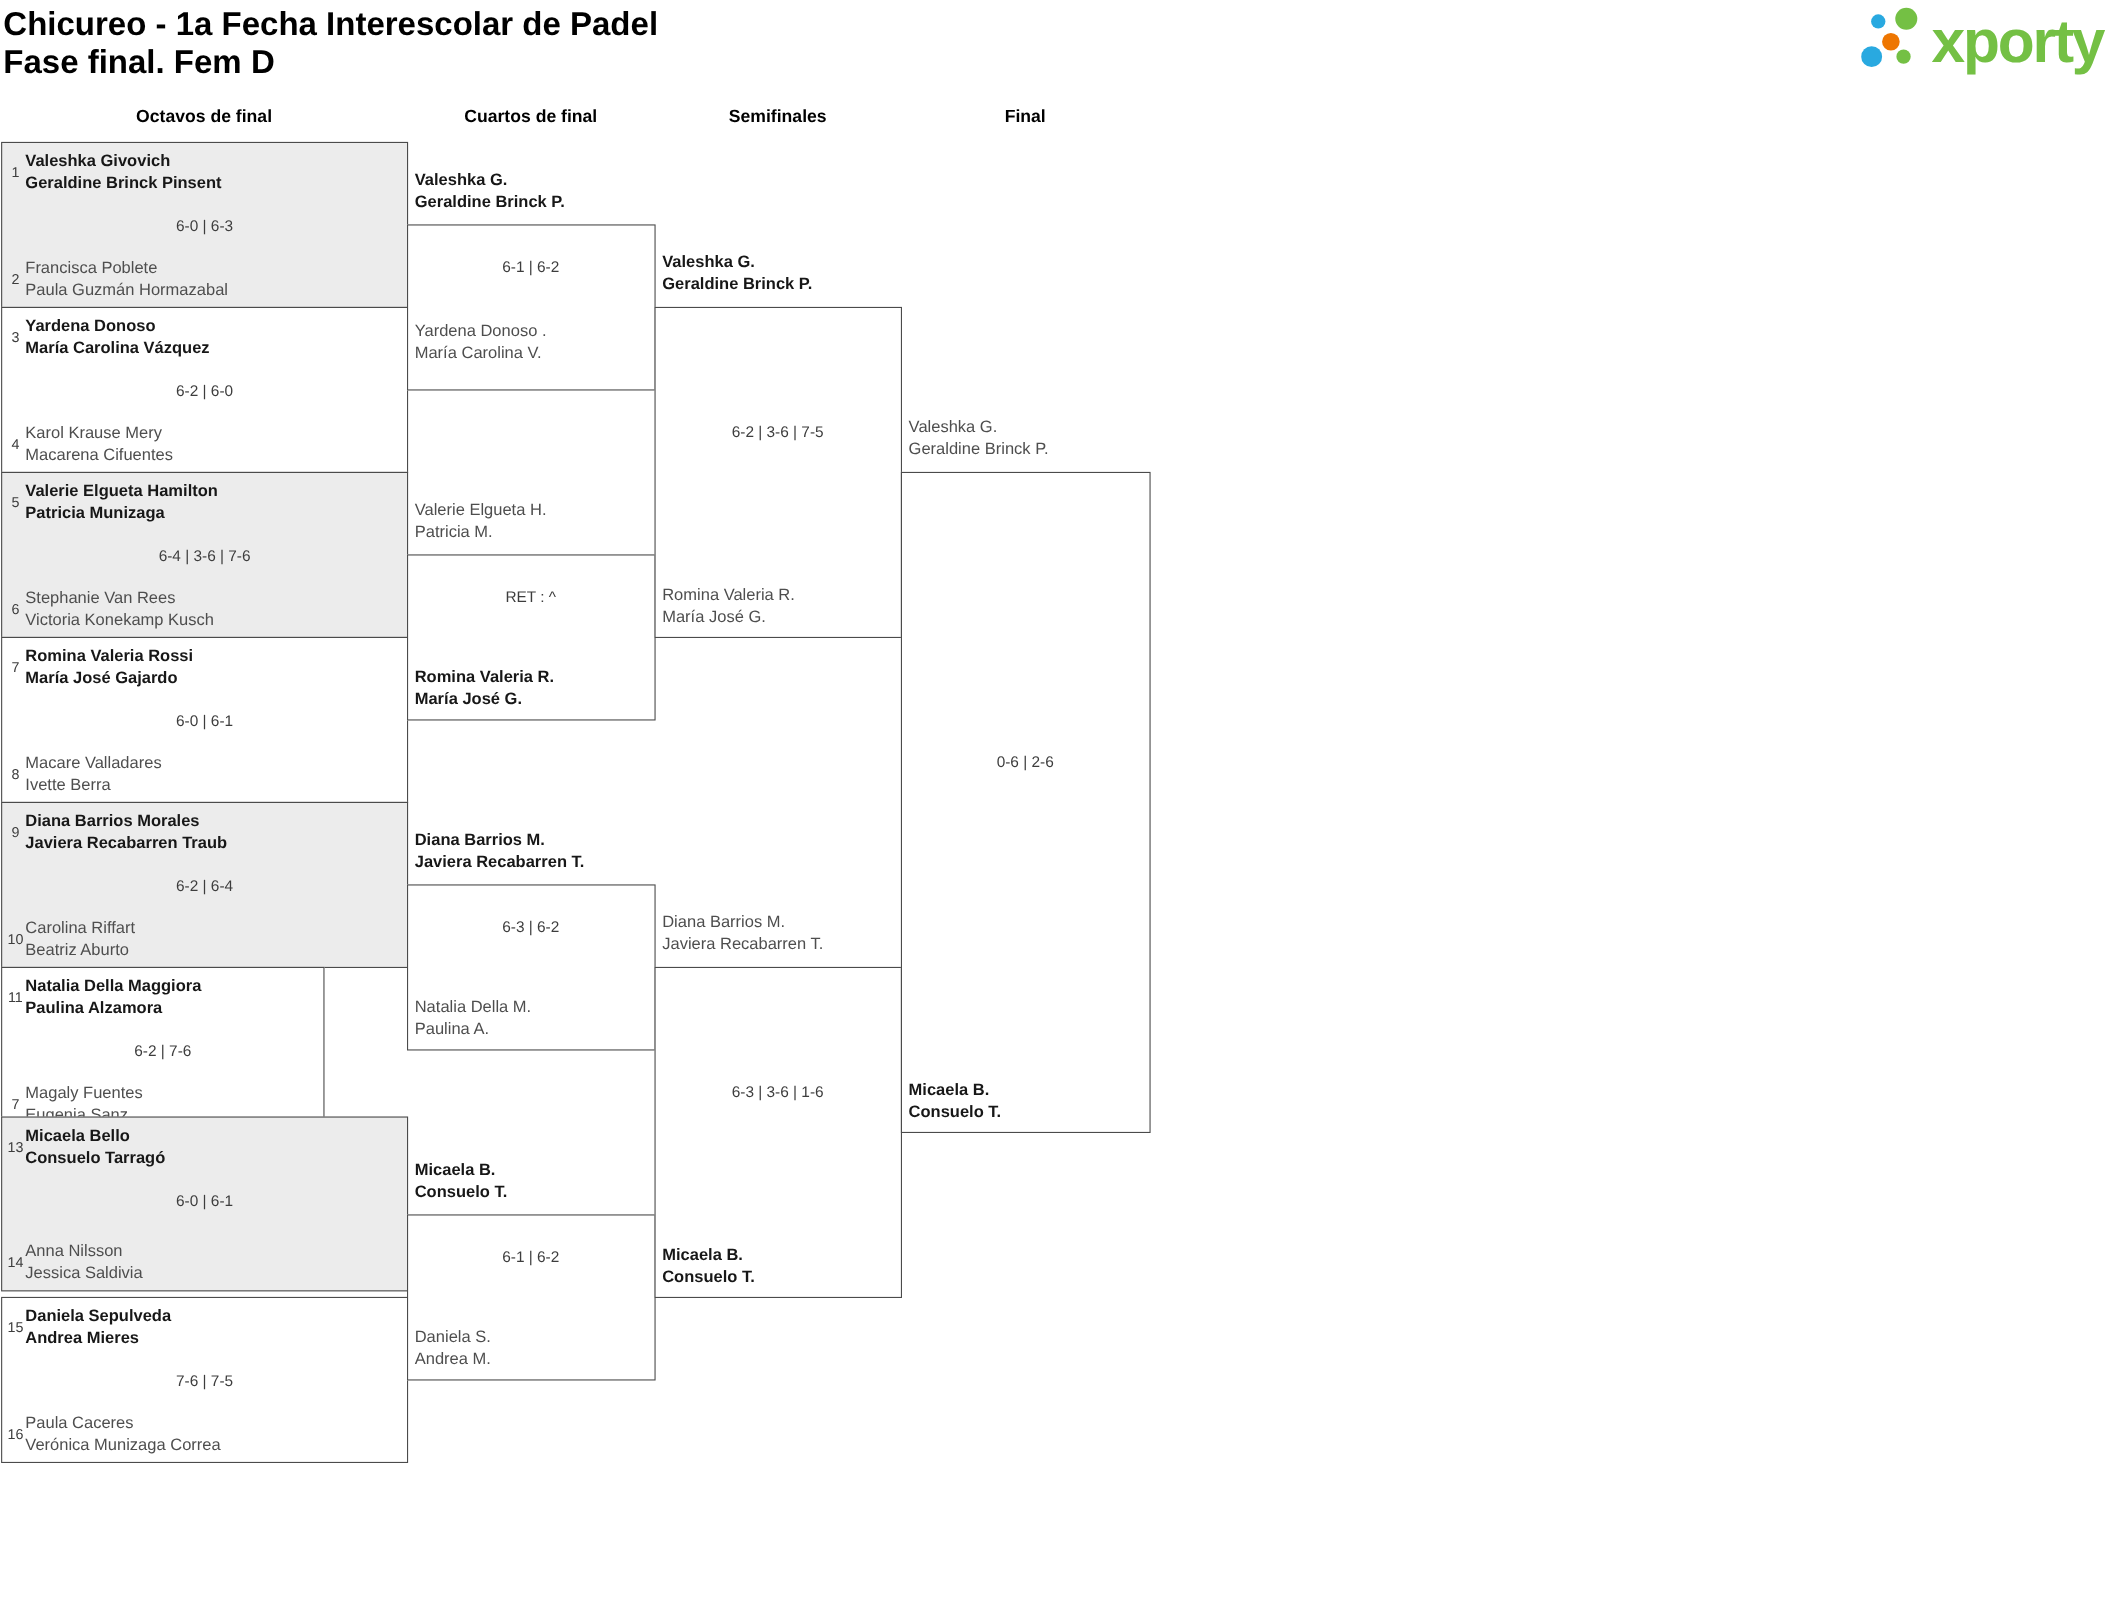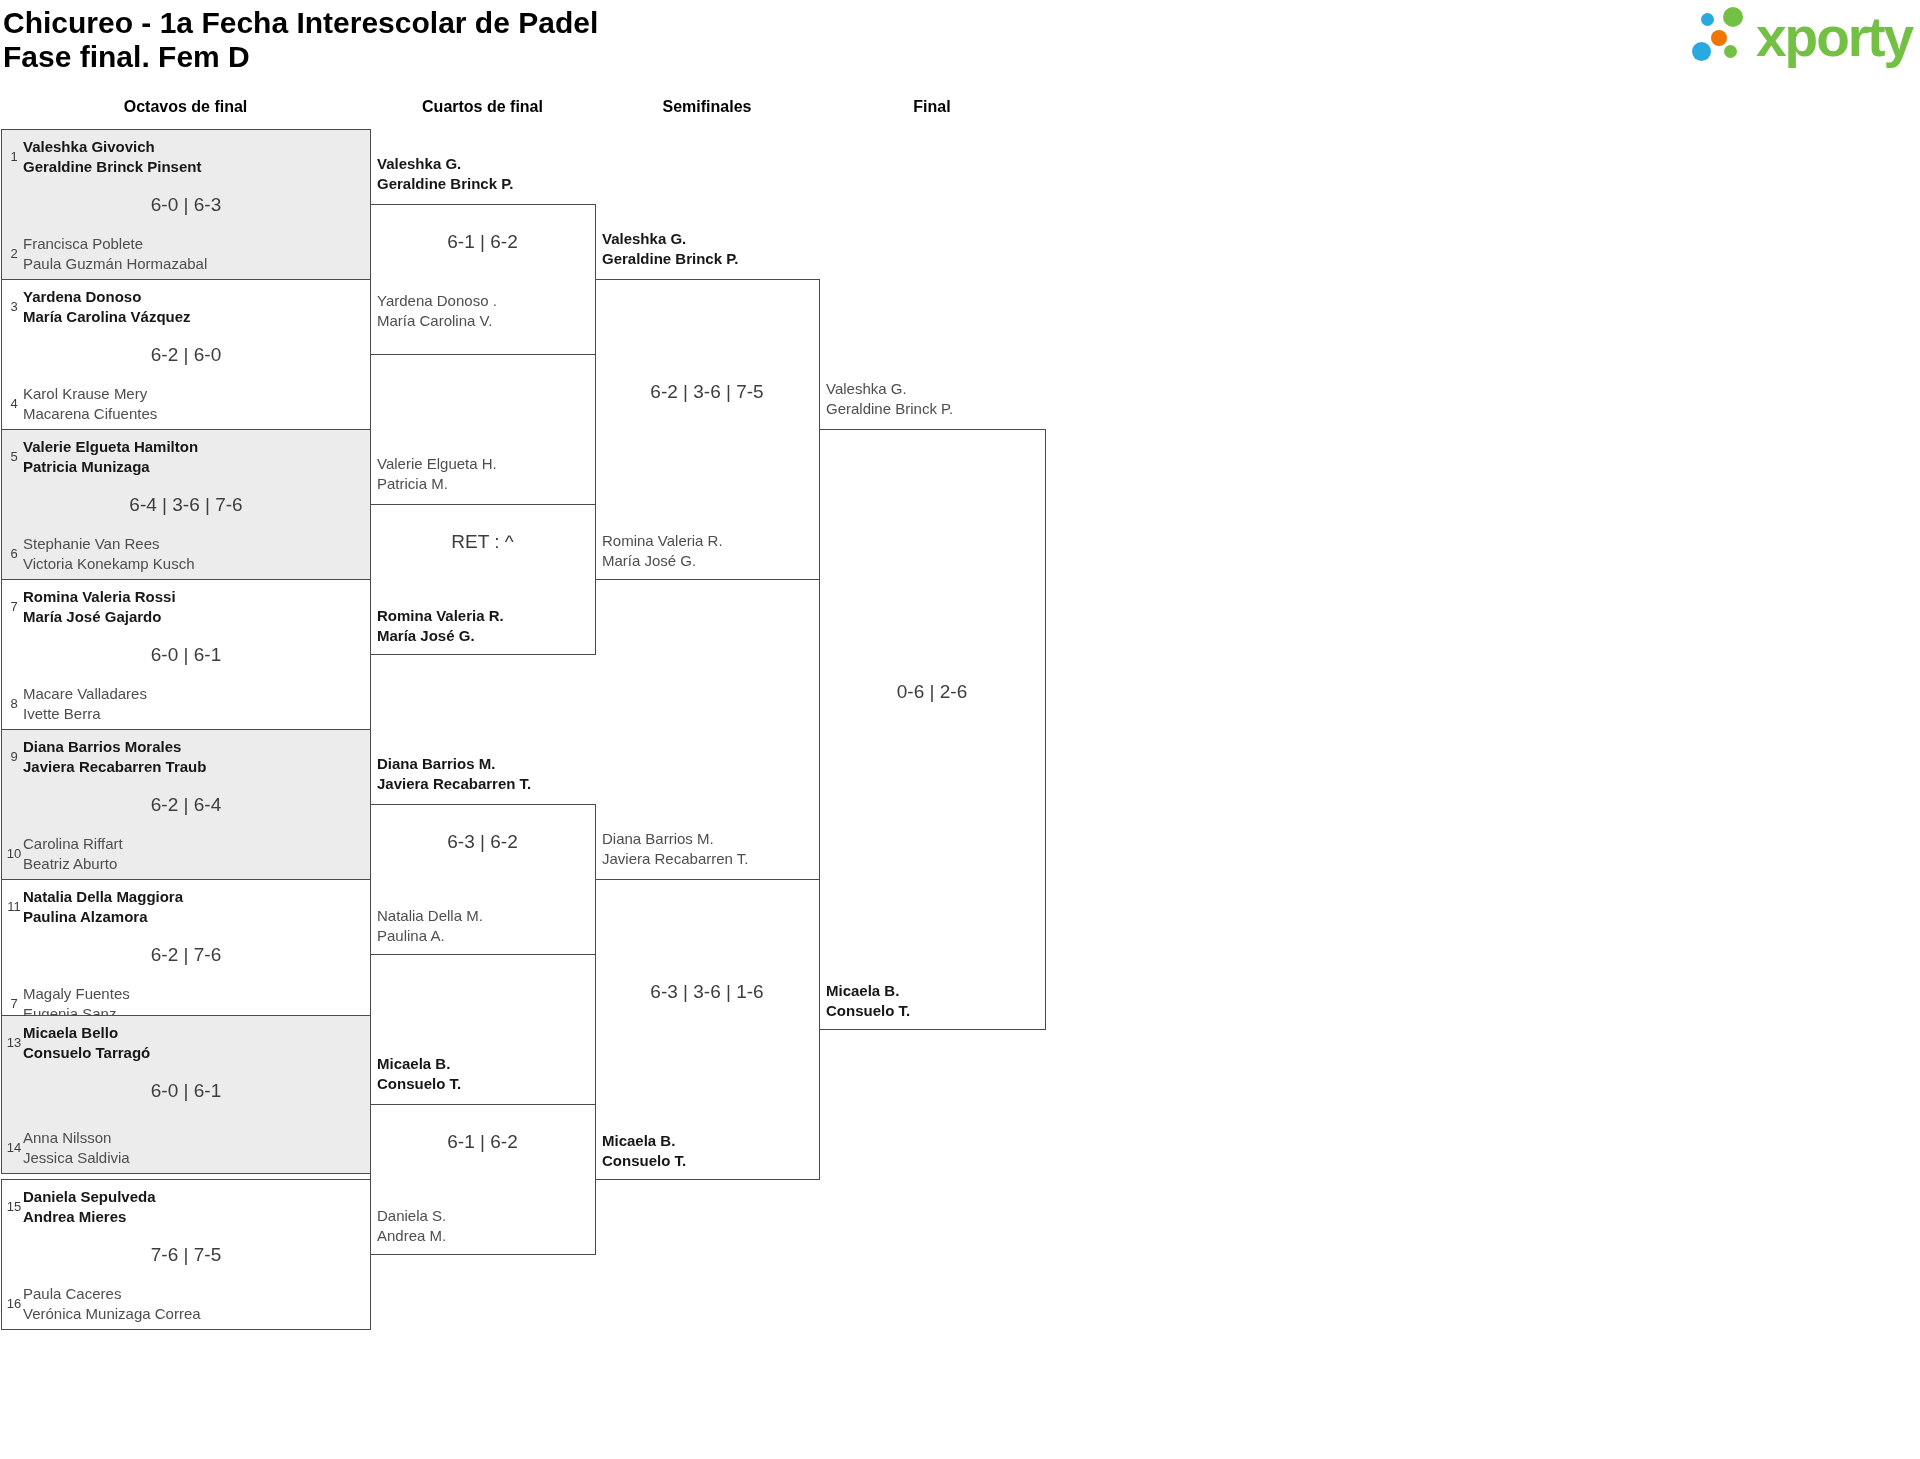--- a/index.html
+++ b/index.html
@@ -47,21 +47,21 @@
   .team{position:absolute;left:21px;}
   .team-top{top:7px;}
   .team-bottom{bottom:5px;}
   .team-line{
     font-size:15px;line-height:20px;white-space:nowrap;
     color:var(--muted,#4e4e4e);font-weight:400;
   }
   .team-line.winner{color:var(--ink,#171717);font-weight:700;}
   .score{
     position:absolute;text-align:center;
-    font-size:19px;line-height:20px;color:var(--scorec,#3d3d3d);white-space:nowrap;
+    font-size:14px;line-height:20px;color:var(--scorec,#3d3d3d);white-space:nowrap;
   }
   .score-r16{left:0;width:100%;top:65px;}
   .rlabel{position:absolute;}
 </style>
 </head>
 <body>
 
 <div class="page-header">
   <div class="title-line">Chicureo - 1a Fecha Interescolar de Padel</div>
   <div class="title-line">Fase final. Fem D</div>
@@ -136,21 +136,21 @@
         <div class="team-line winner">Diana Barrios Morales</div>
         <div class="team-line winner">Javiera Recabarren Traub</div>
       </div>
       <div class="score score-r16">6-2 | 6-4</div>
       <div class="team team-bottom">
         <div class="team-line">Carolina Riffart</div>
         <div class="team-line">Beatriz Aburto</div>
       </div>
       <div class="seed seed-bottom">10</div>
     </div>
-    <div class="match-box" style="left: 1px; top: 879px; width: 370px; height: 151px;">
+    <div class="match-box" style="left: 1px; top: 879px; width: 294px; height: 151px;">
       <div class="seed seed-top">11</div>
       <div class="team team-top">
         <div class="team-line winner">Natalia Della Maggiora</div>
         <div class="team-line winner">Paulina Alzamora</div>
       </div>
       <div class="score score-r16">6-2 | 7-6</div>
       <div class="team team-bottom">
         <div class="team-line">Magaly Fuentes</div>
         <div class="team-line">Eugenia Sanz</div>
       </div>

